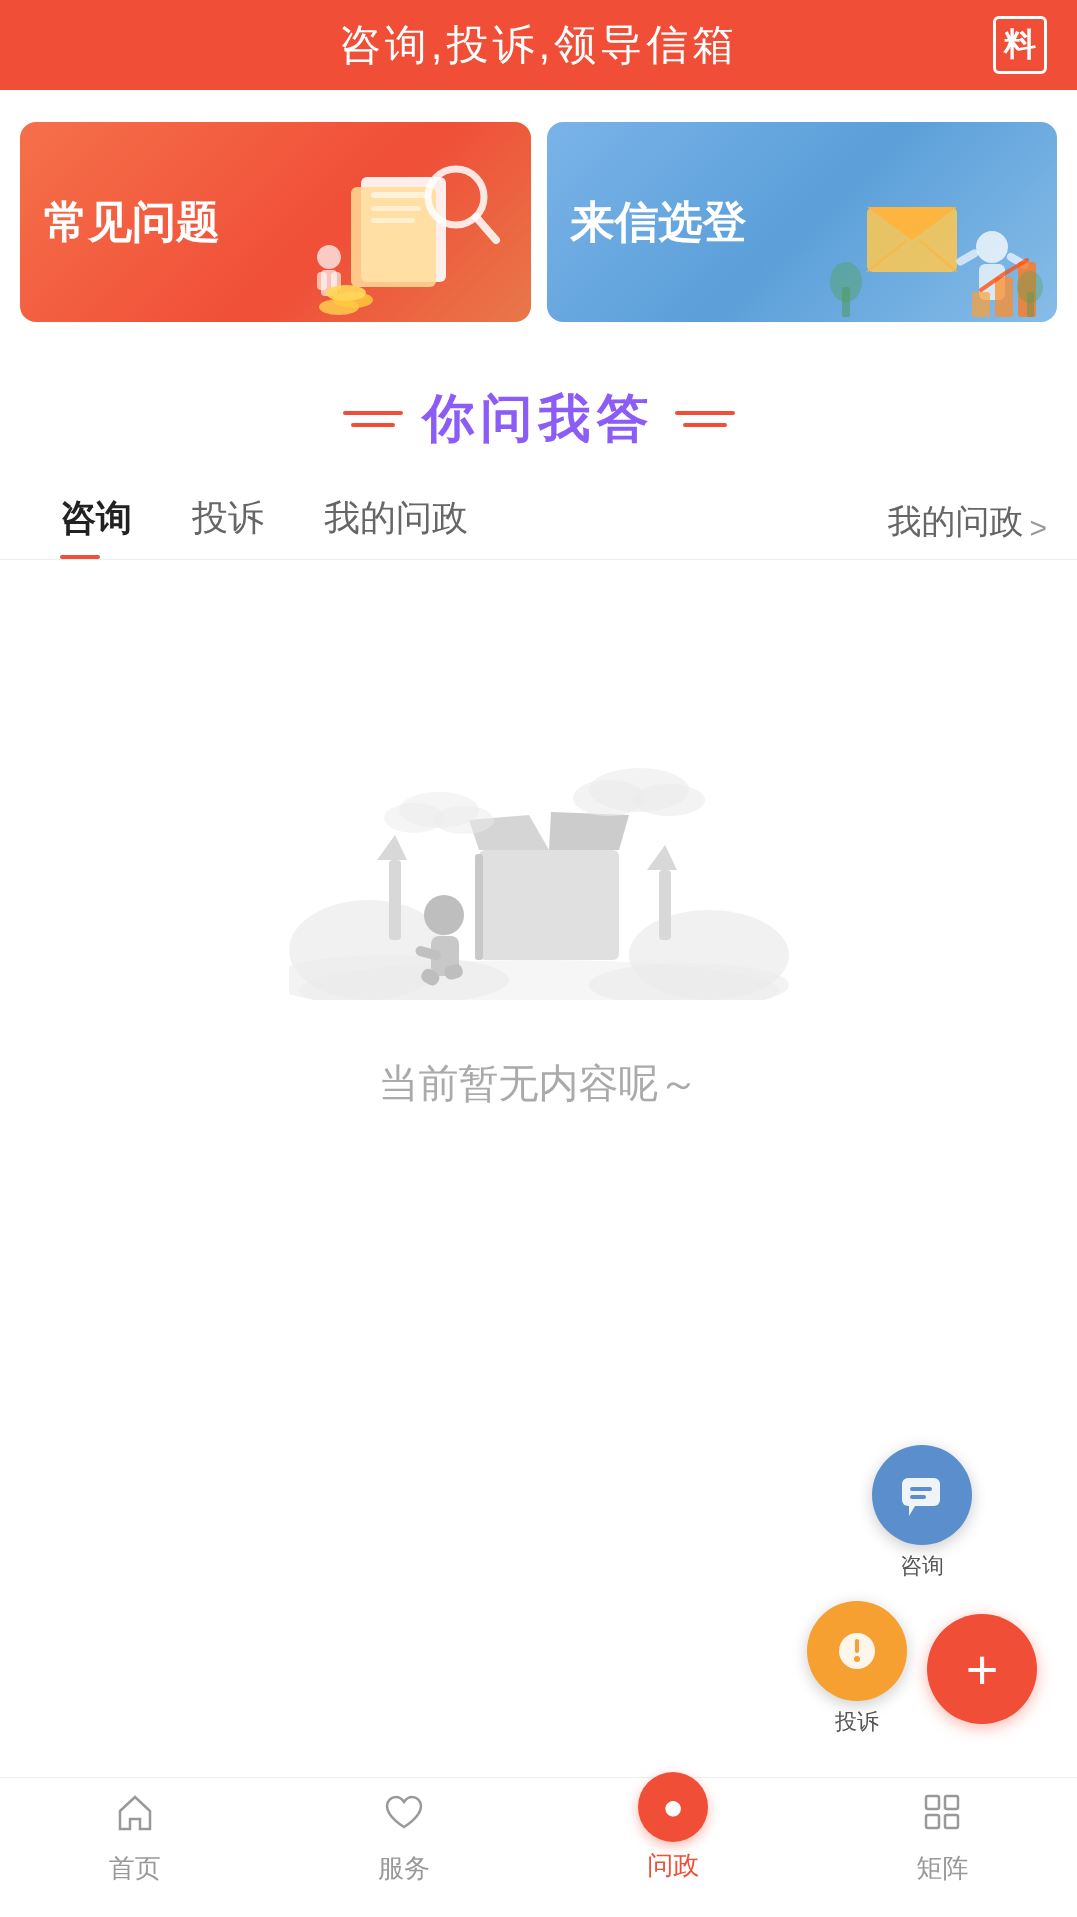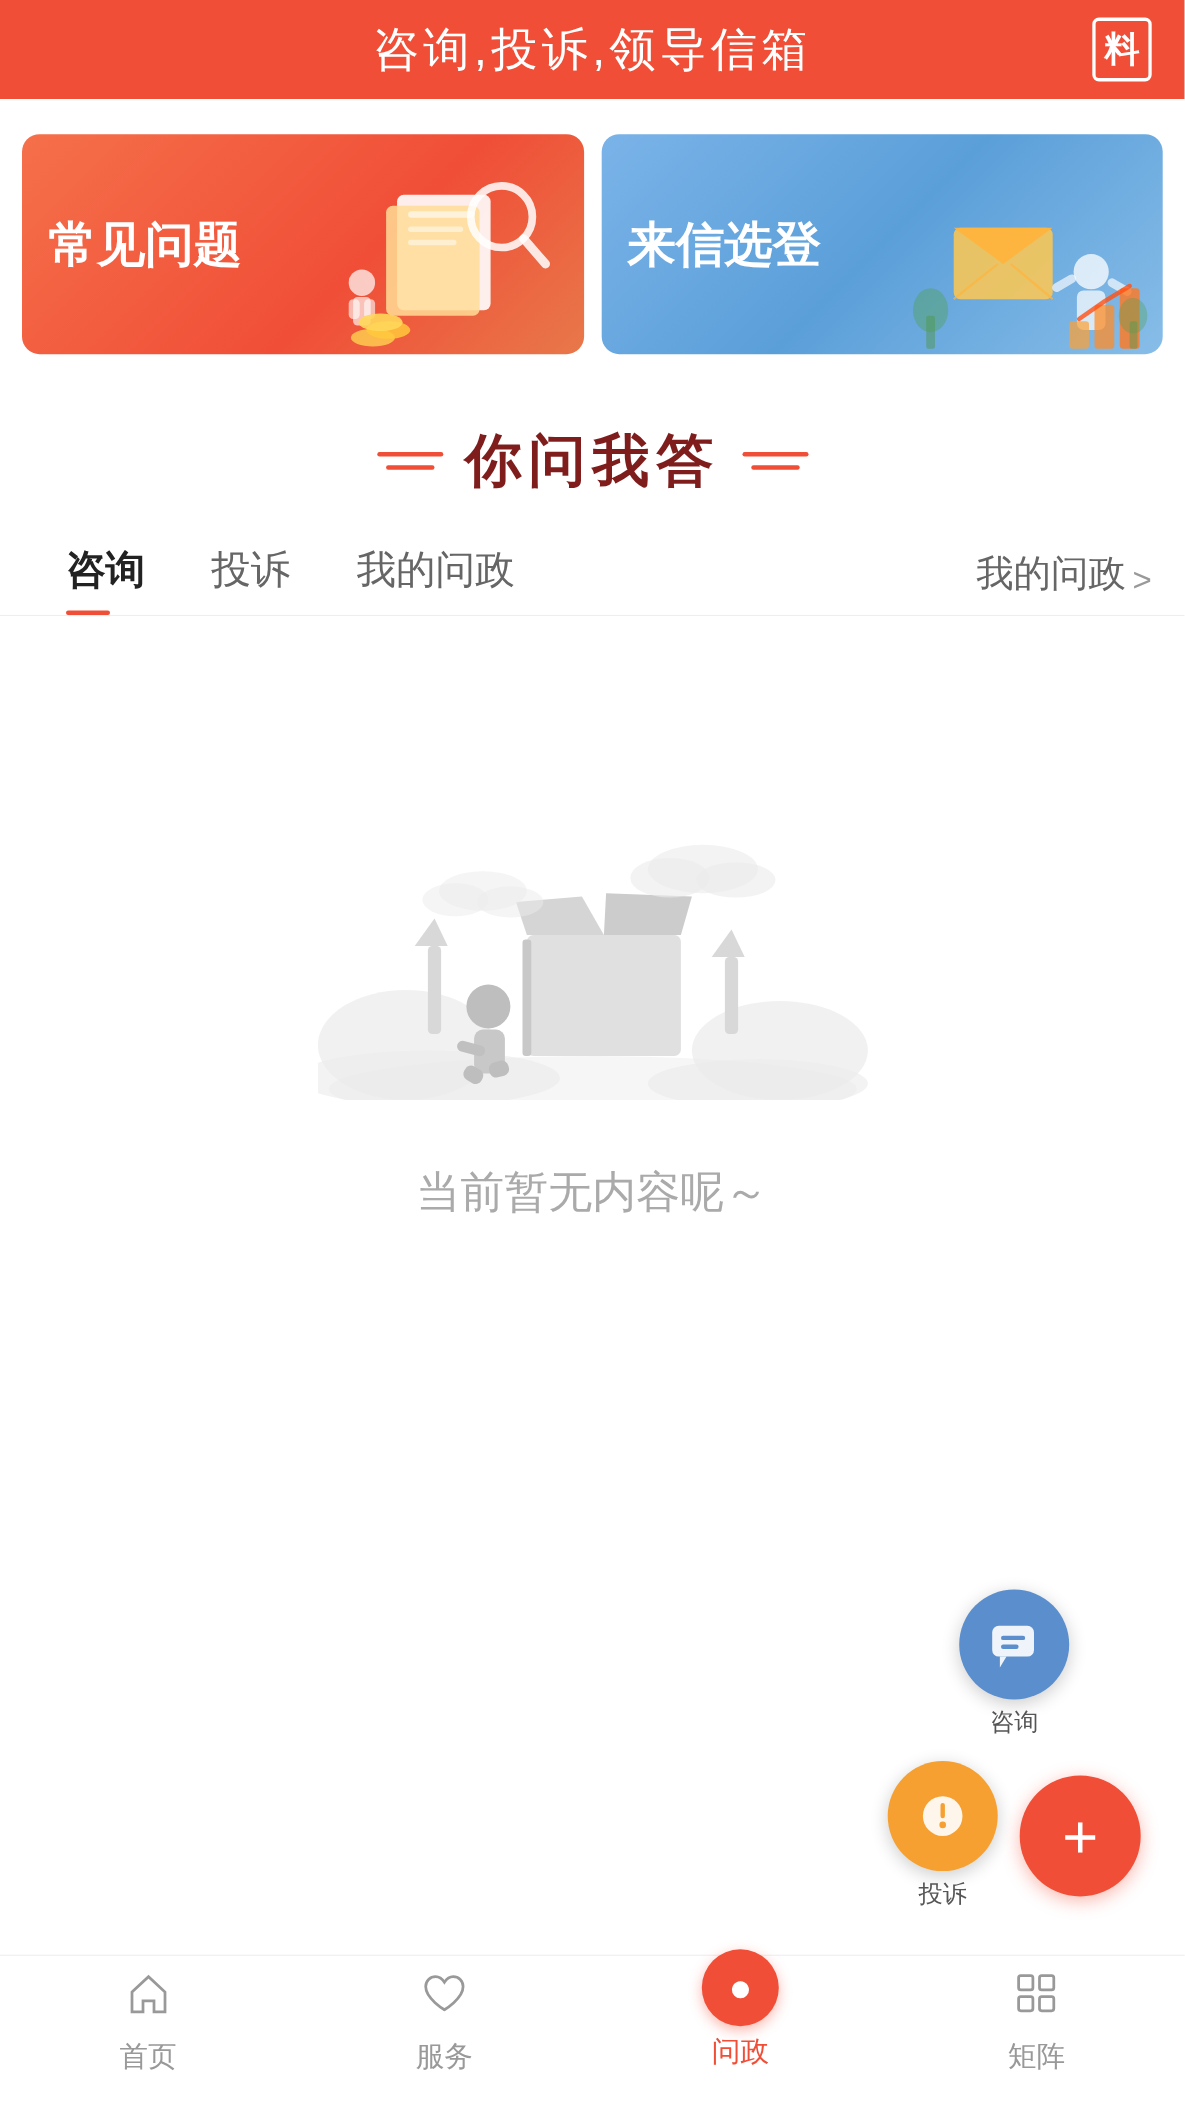--- a/index.html
+++ b/index.html
@@ -86,21 +86,21 @@
     .section-title-wrap {
       display: flex;
       align-items: center;
       justify-content: center;
       padding: 30px 0 20px;
       gap: 20px;
     }
     .section-title-text {
       font-size: 52px;
       font-weight: 600;
-      color: #7f1d1d;
+      color: #8b5cf6;
       letter-spacing: 6px;
     }
     .section-title-lines {
       display: flex;
       flex-direction: column;
       gap: 8px;
     }
     .line-red {
       width: 60px;
       height: 4px;

